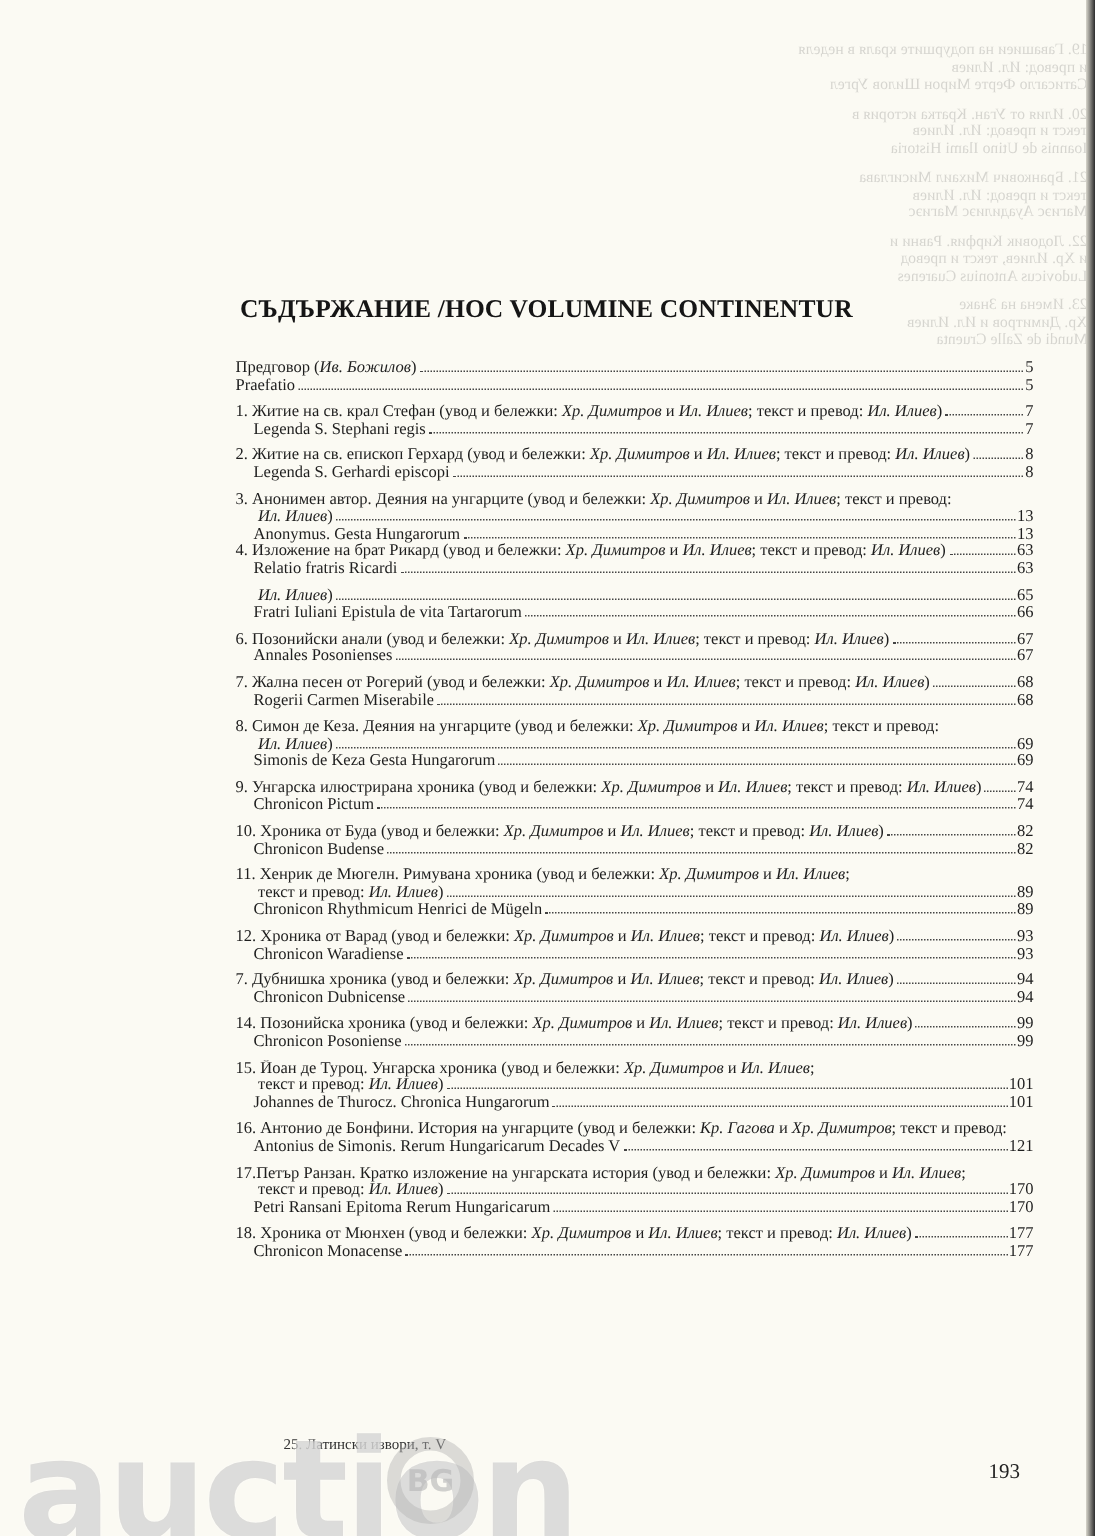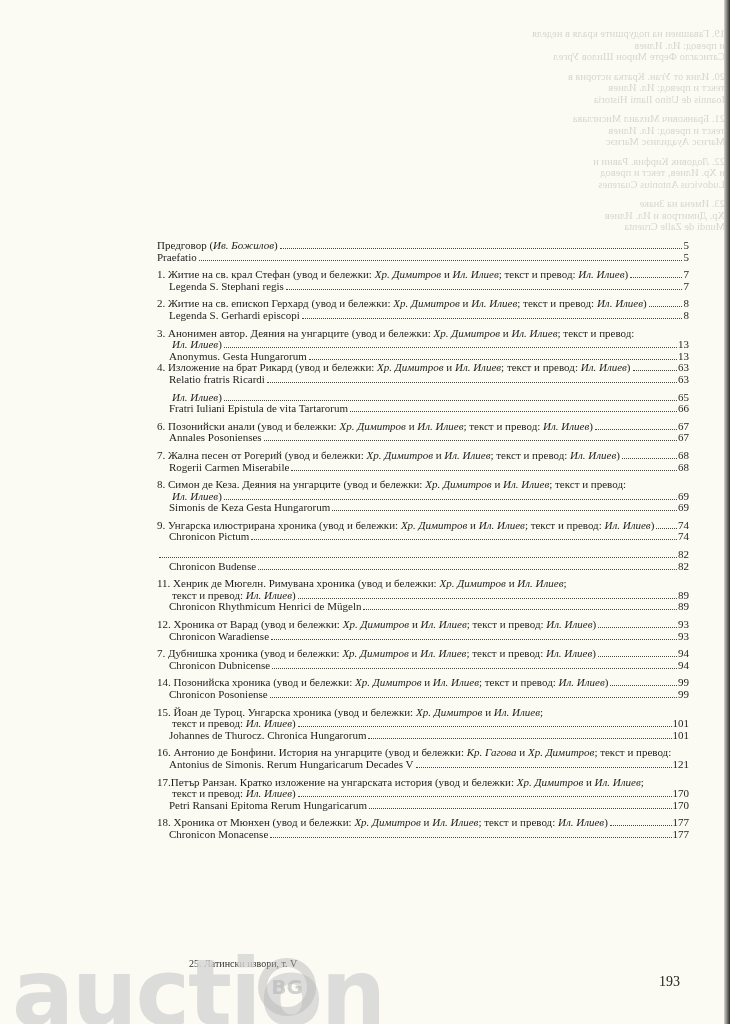--- a/index.html
+++ b/index.html
@@ -87,20 +87,21 @@
       <div class="gap"></div>
       <div>22. Лодовик Кирфия. Равни и</div>
       <div>и Хр. Илиев, текст и превод</div>
       <div>Ludovicus Antonius Cuarenes</div>
       <div class="gap"></div>
       <div>23. Имена на Знаке</div>
       <div>Хр. Димитров и Ил. Илиев</div>
       <div>Mundi de Zalle Cruenta</div>
     </div>
 
+  <div class="title">СЪДЪРЖАНИЕ /HOC VOLUMINE CONTINENTUR</div>
 
   <div class="toc" id="toc">
       <div class="entry">
         <div class="line">
           <span class="txt"><span>Предговор (</span><i>Ив. Божилов</i><span>)</span></span>
           <span class="dots"></span>
           <span class="pg">5</span>
         </div>
         <div class="line">
           <span class="txt"><span>Praefatio</span></span>
@@ -219,20 +220,21 @@
           <span class="pg">74</span>
         </div>
         <div class="line">
           <span class="txt indent"><span>Chronicon Pictum</span></span>
           <span class="dots"></span>
           <span class="pg">74</span>
         </div>
       </div>
       <div class="entry">
         <div class="line">
+          <span class="txt"><span>10. Хроника от Буда (увод и бележки: </span><i>Хр. Димитров</i><span> и </span><i>Ил. Илиев</i><span>; текст и превод: </span><i>Ил. Илиев</i><span>)</span></span>
           <span class="dots"></span>
           <span class="pg">82</span>
         </div>
         <div class="line">
           <span class="txt indent"><span>Chronicon Budense</span></span>
           <span class="dots"></span>
           <span class="pg">82</span>
         </div>
       </div>
       <div class="entry">

